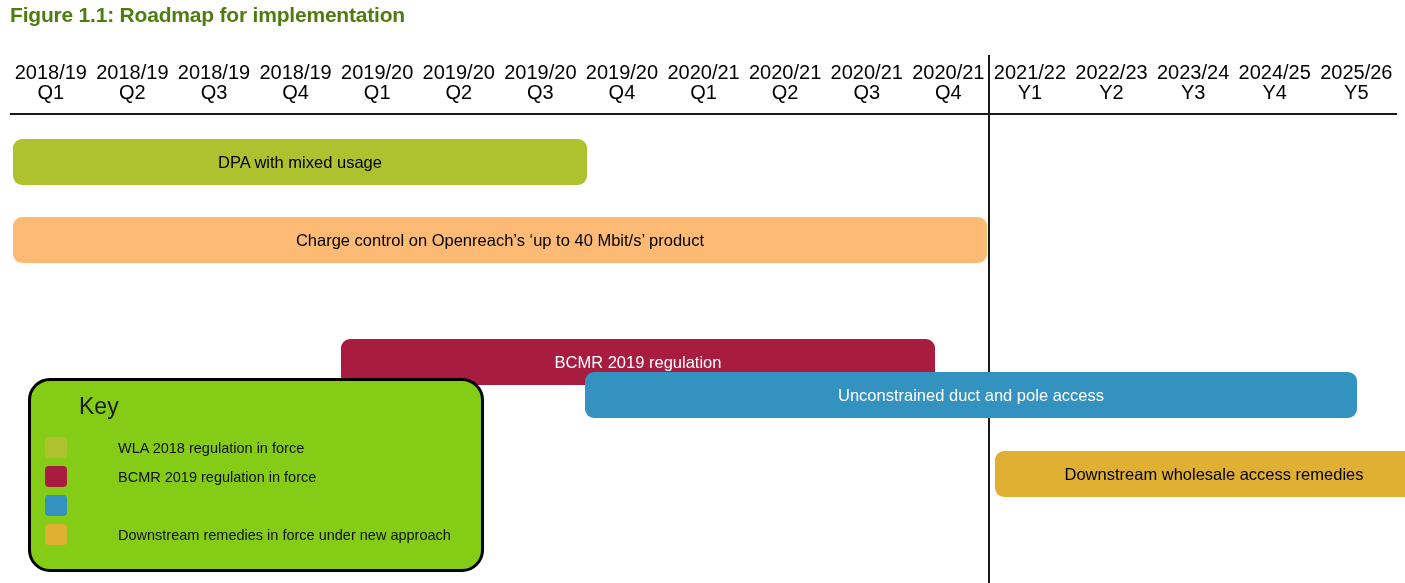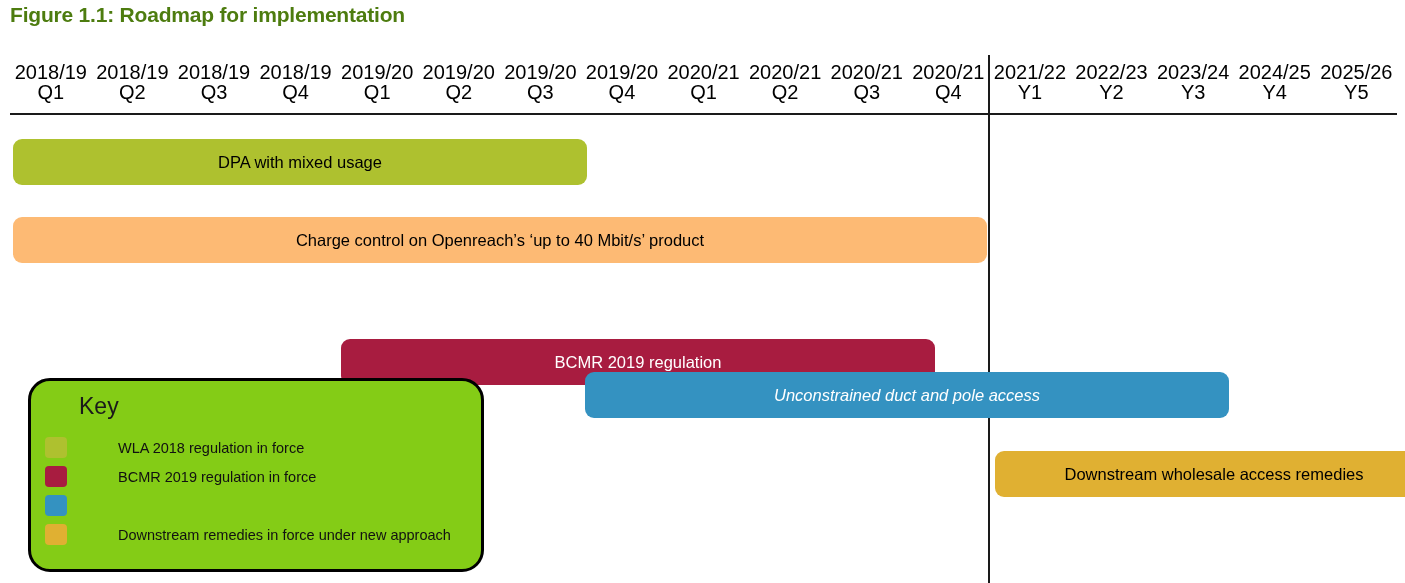--- a/index.html
+++ b/index.html
@@ -83,21 +83,21 @@
     white-space: nowrap;
   }
   .bar.green  { background: #aec12f; color: #000000; }
   .bar.red    { background: #a81c40; color: #ffffff; }
   .bar.blue   { background: #3492c1; color: #ffffff; }
   .bar.gold   { background: #e0b032; color: #000000; }
 
   #bar-dpa            { left: 13px;  top: 139px; width: 574px; }
   #bar-charge-control { left: 13px;  top: 217px; width: 974px; }
   #bar-bcmr           { left: 341px; top: 295px; width: 594px; margin-top: 44px; }
-  #bar-duct-pole      { left: 585px; top: 372px; width: 644px; font-style: italic; }
+  #bar-duct-pole      { left: 585px; top: 372px; width: 772px; }
   #bar-downstream     { left: 995px; top: 451px; width: 438px; }
 
   
   #key-box {
     position: absolute;
     left: 28px;
     top: 378px;
     width: 456px;
     height: 194px;
     border: 3px solid #000000;

